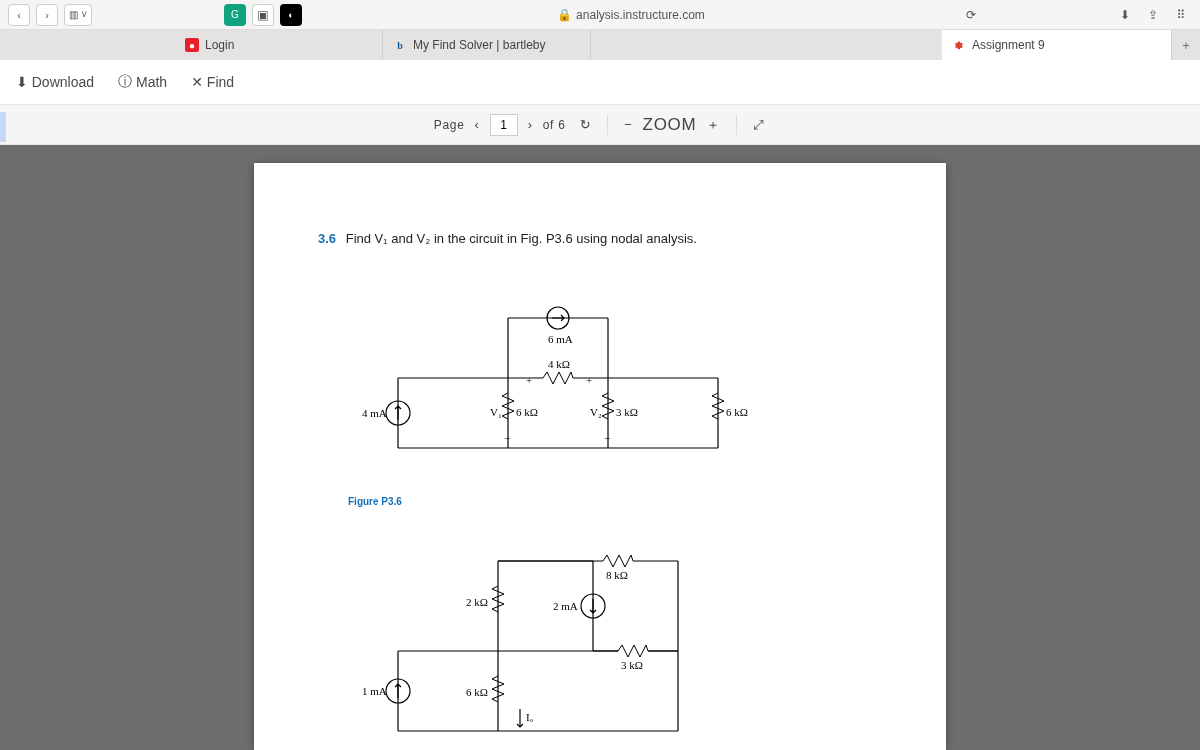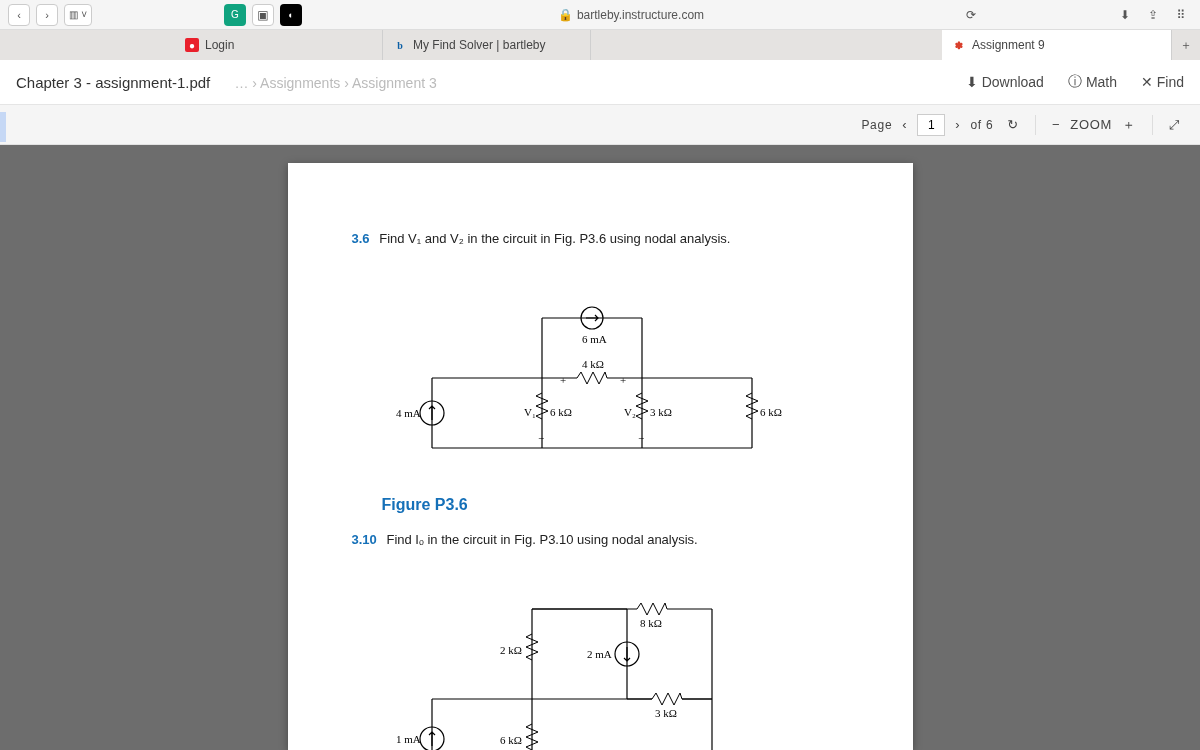--- a/index.html
+++ b/index.html
@@ -23,37 +23,37 @@
 .tabstrip .plus { width:28px; display:flex; align-items:center; justify-content:center; color:#555; }
 
 
 .docbar { height:45px; background:#fff; border-bottom:1px solid #e5e5e5; display:flex; align-items:center; padding:0 16px; color:#333; font-size:15px; }
 .docbar .title { flex:1; }
 .docbar .crumbs { color:#bbb; font-size:14px; margin-left:20px; }
 .docbar .actions { display:flex; gap:24px; color:#4a4a4a; font-size:14px; align-items:center; }
 .docbar .actions span { display:flex; align-items:center; gap:4px; cursor:pointer; }
 
 
-.viewerbar { height:40px; background:#f5f5f5; border-bottom:1px solid #e2e2e2; display:flex; align-items:center; justify-content:flex-end; padding:0 18px; gap:12px; font-size:12px; color:#444; letter-spacing:.06em; }
+.viewerbar { height:40px; background:#f5f5f5; border-bottom:1px solid #e2e2e2; display:flex; align-items:center; justify-content:center; padding:0 18px; gap:12px; font-size:12px; color:#444; letter-spacing:.06em; }
 .viewerbar .grp { display:flex; align-items:center; gap:8px; }
 .viewerbar .pagein { width:28px; height:22px; border:1px solid #ccc; background:#fff; text-align:center; font-size:12px; }
 .viewerbar .nav { font-size:13px; cursor:pointer; padding:0 2px; }
 .viewerbar .sep { width:1px; height:20px; background:#ddd; margin:0 2px; }
 
 
 .leftflip { position:absolute; left:0; top:570px; width:24px; height:34px; background:#fff; border:1px solid #ddd; border-left:none; display:flex; align-items:center; justify-content:center; font-size:11px; }
 
 
 .pdfwrap { position:absolute; left:0; right:0; top:145px; bottom:0; background:#6d6d6d; display:flex; justify-content:center; overflow:hidden; }
-.page { width:625px; background:#fff; margin-top:18px; box-shadow:0 2px 8px rgba(0,0,0,.35); padding:68px 64px 40px 64px; font-family:"Times New Roman",serif; color:#222; font-size:13px; }
+.page { width:692px; background:#fff; margin-top:18px; box-shadow:0 2px 8px rgba(0,0,0,.35); padding:68px 64px 40px 64px; font-family:"Times New Roman",serif; color:#222; font-size:13px; }
 
 .prob { margin-bottom:26px; }
 .prob .pn { color:#1570b8; font-weight:bold; margin-right:6px; }
 .prob .pt { color:#222; }
-.figcap { color:#1570b8; font-weight:bold; font-size:16px; margin:6px 0 18px 30px; }
+.figcap { color:#1570b8; font-weight:bold; font-size:10px; margin:6px 0 18px 30px; }
 
 .circ { position:relative; margin:16px auto 8px 30px; }
 .circ line,.circ path,.circ circle { stroke:#000; stroke-width:1.2; fill:none; }
 .circ .lbl { font:11px "Times New Roman",serif; fill:#000; }
 .circ .res { stroke:#000; stroke-width:1; fill:none; }
 
 
 .bluesliver { position:absolute; left:0; top:112px; width:6px; height:30px; background:#3b82f6; opacity:.25; }
 </style>
 </head>
@@ -63,21 +63,21 @@
   <div class="navbtn">‹</div>
   <div class="navbtn">›</div>
   <div class="sidebarbtn">▥ ˅</div>
   <div style="flex:0 0 120px"></div>
   <div class="icon-pill" style="background:#10a37f;color:#fff;font-size:10px">G</div>
   <div class="icon-pill" style="border:1px solid #ccc;background:#fff">▣</div>
   <div class="icon-pill" style="background:#000;color:#fff;font-size:9px">◐</div>
   <div class="addrspace">
     <div class="addr">
       <span>🔒</span>
-      <span>bartleby.instructure.com</span>
+      <span>analysis.instructure.com</span>
     </div>
   </div>
   <div class="rightico">⟳</div>
   <div style="flex:0 0 120px"></div>
   <div class="rightico">⬇</div>
   <div class="rightico">⇪</div>
   <div class="rightico">⠿</div>
 </div>
 
 <div class="tabstrip">
@@ -92,24 +92,20 @@
   </div>
   <div style="flex:1"></div>
   <div class="tab active" style="width:230px">
     <span class="favicon" style="color:#d93f2b">✽</span>
     <span>Assignment 9</span>
   </div>
   <div class="plus">＋</div>
 </div>
 
 <div class="docbar">
-  <div class="title">
-    <span>Chapter 3 - assignment-1.pdf</span>
-    <span class="crumbs">… › Assignments › Assignment 3</span>
-  </div>
   <div class="actions">
     <span>
         <span>⬇</span>
         <span>Download</span>
       </span>
     <span>
         <span>ⓘ</span>
         <span>Math</span>
       </span>
     <span>
@@ -124,21 +120,21 @@
     <span>Page</span>
     <span class="nav">‹</span>
     <input class="pagein" value="1" style="">
     <span class="nav">›</span>
     <span>of 6</span>
   </div>
   <span class="nav">↻</span>
   <div class="sep"></div>
   <div class="grp">
     <span class="nav">−</span>
-    <span style="font-size:13px">ZOOM</span>
+    <span style="font-size:17px">ZOOM</span>
     <span class="nav">＋</span>
   </div>
   <div class="sep"></div>
   <span class="nav">⤢</span>
 </div>
 
 <div class="bluesliver"></div>
 <div class="leftflip">▶</div>
 
 <div class="pdfwrap">
@@ -184,24 +180,20 @@
       <text class="lbl" x="256" y="154">−</text>
       <line x1="370" y1="90" x2="370" y2="160"></line>
         <path class="res" d="M370 105 l-6 3 l12 5 l-12 5 l12 5 l-12 5 l6 3"></path>
       <text class="lbl" x="378" y="128">6 kΩ</text>
 
       <line x1="50" y1="160" x2="370" y2="160"></line>
     </svg>
     <div class="figcap">Figure P3.6</div>
 
     
-    <div class="prob">
-      <span class="pn">3.10</span>
-      <span class="pt">Find Iₒ in the circuit in Fig. P3.10 using nodal analysis.</span>
-    </div>
 
     <svg class="circ" width="380" height="210">
 
       <line x1="50" y1="110" x2="50" y2="190"></line>
         <line x1="50" y1="190" x2="330" y2="190"></line>
       <line x1="330" y1="190" x2="330" y2="20"></line>
         <line x1="330" y1="20" x2="150" y2="20"></line>
         <line x1="150" y1="20" x2="150" y2="110"></line>
       <line x1="50" y1="110" x2="330" y2="110"></line>
 

